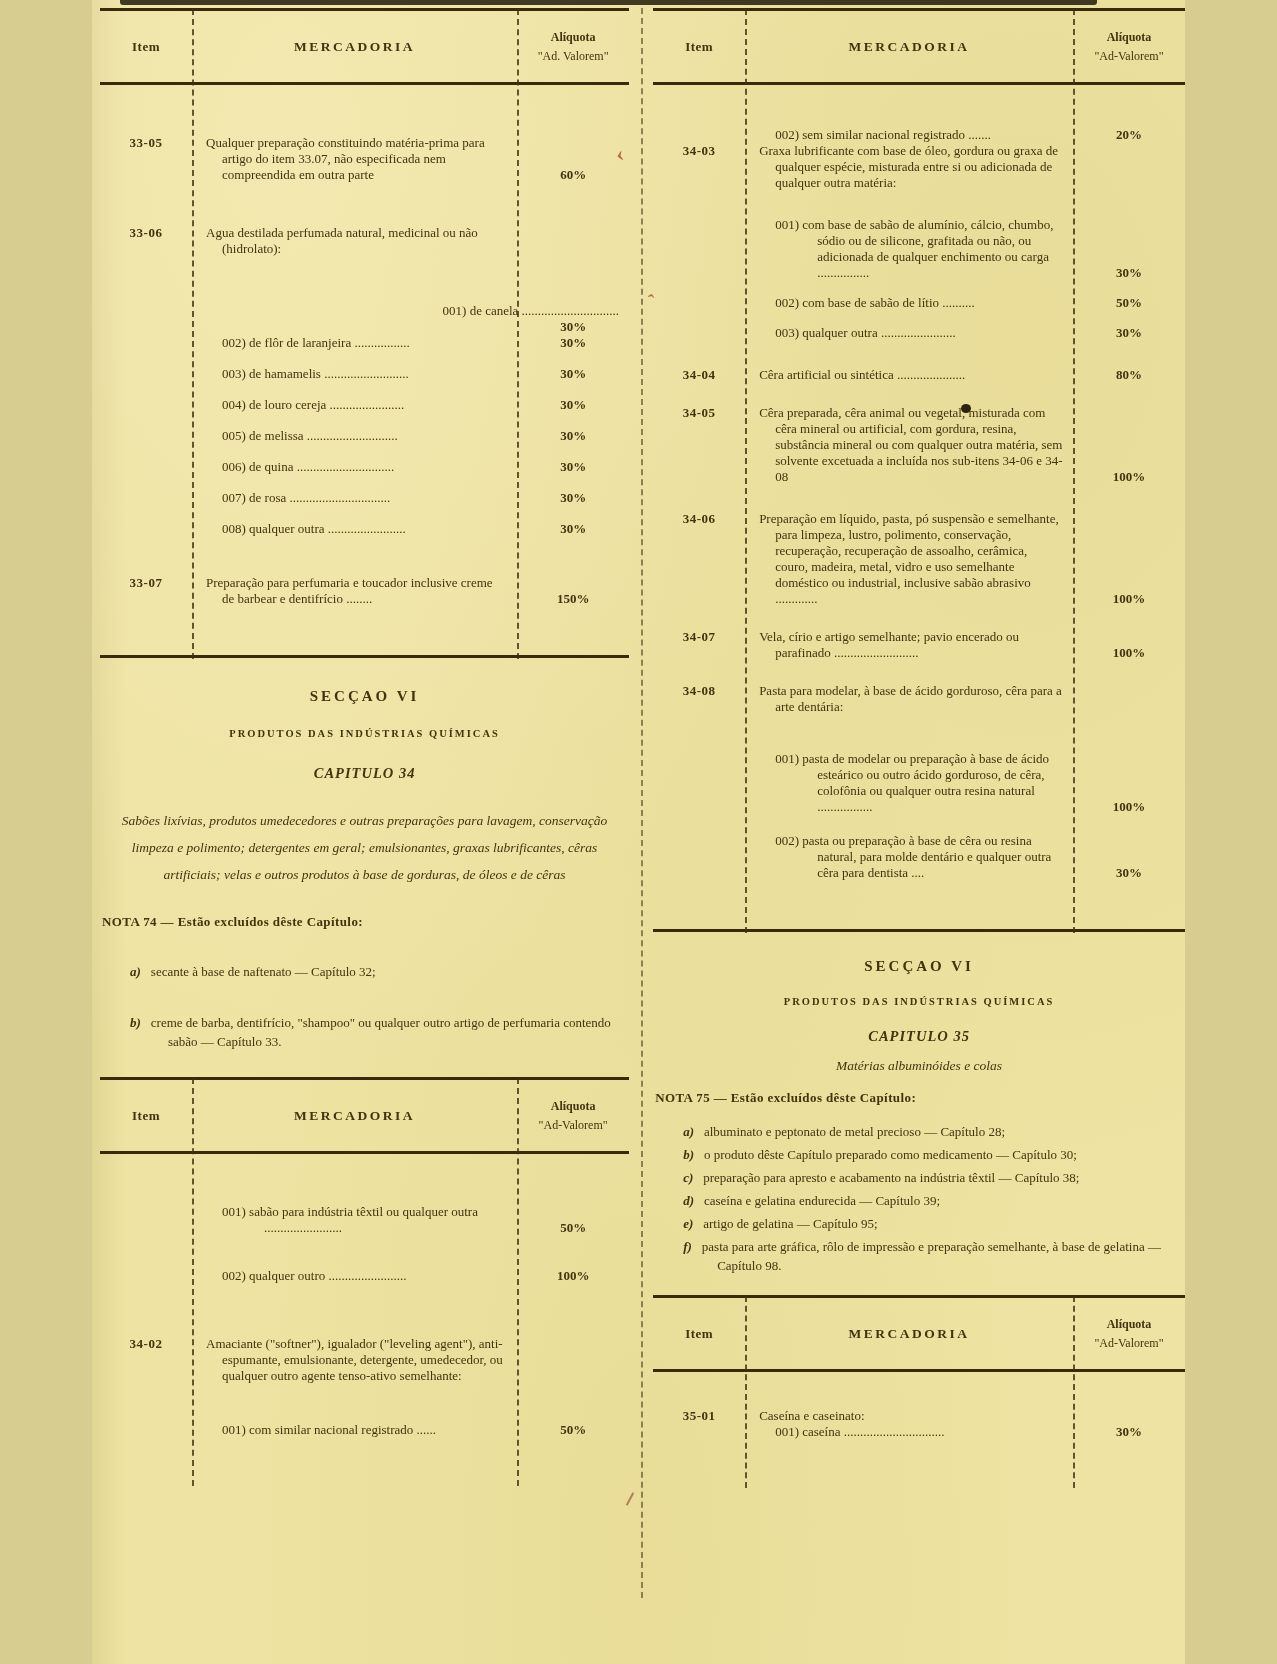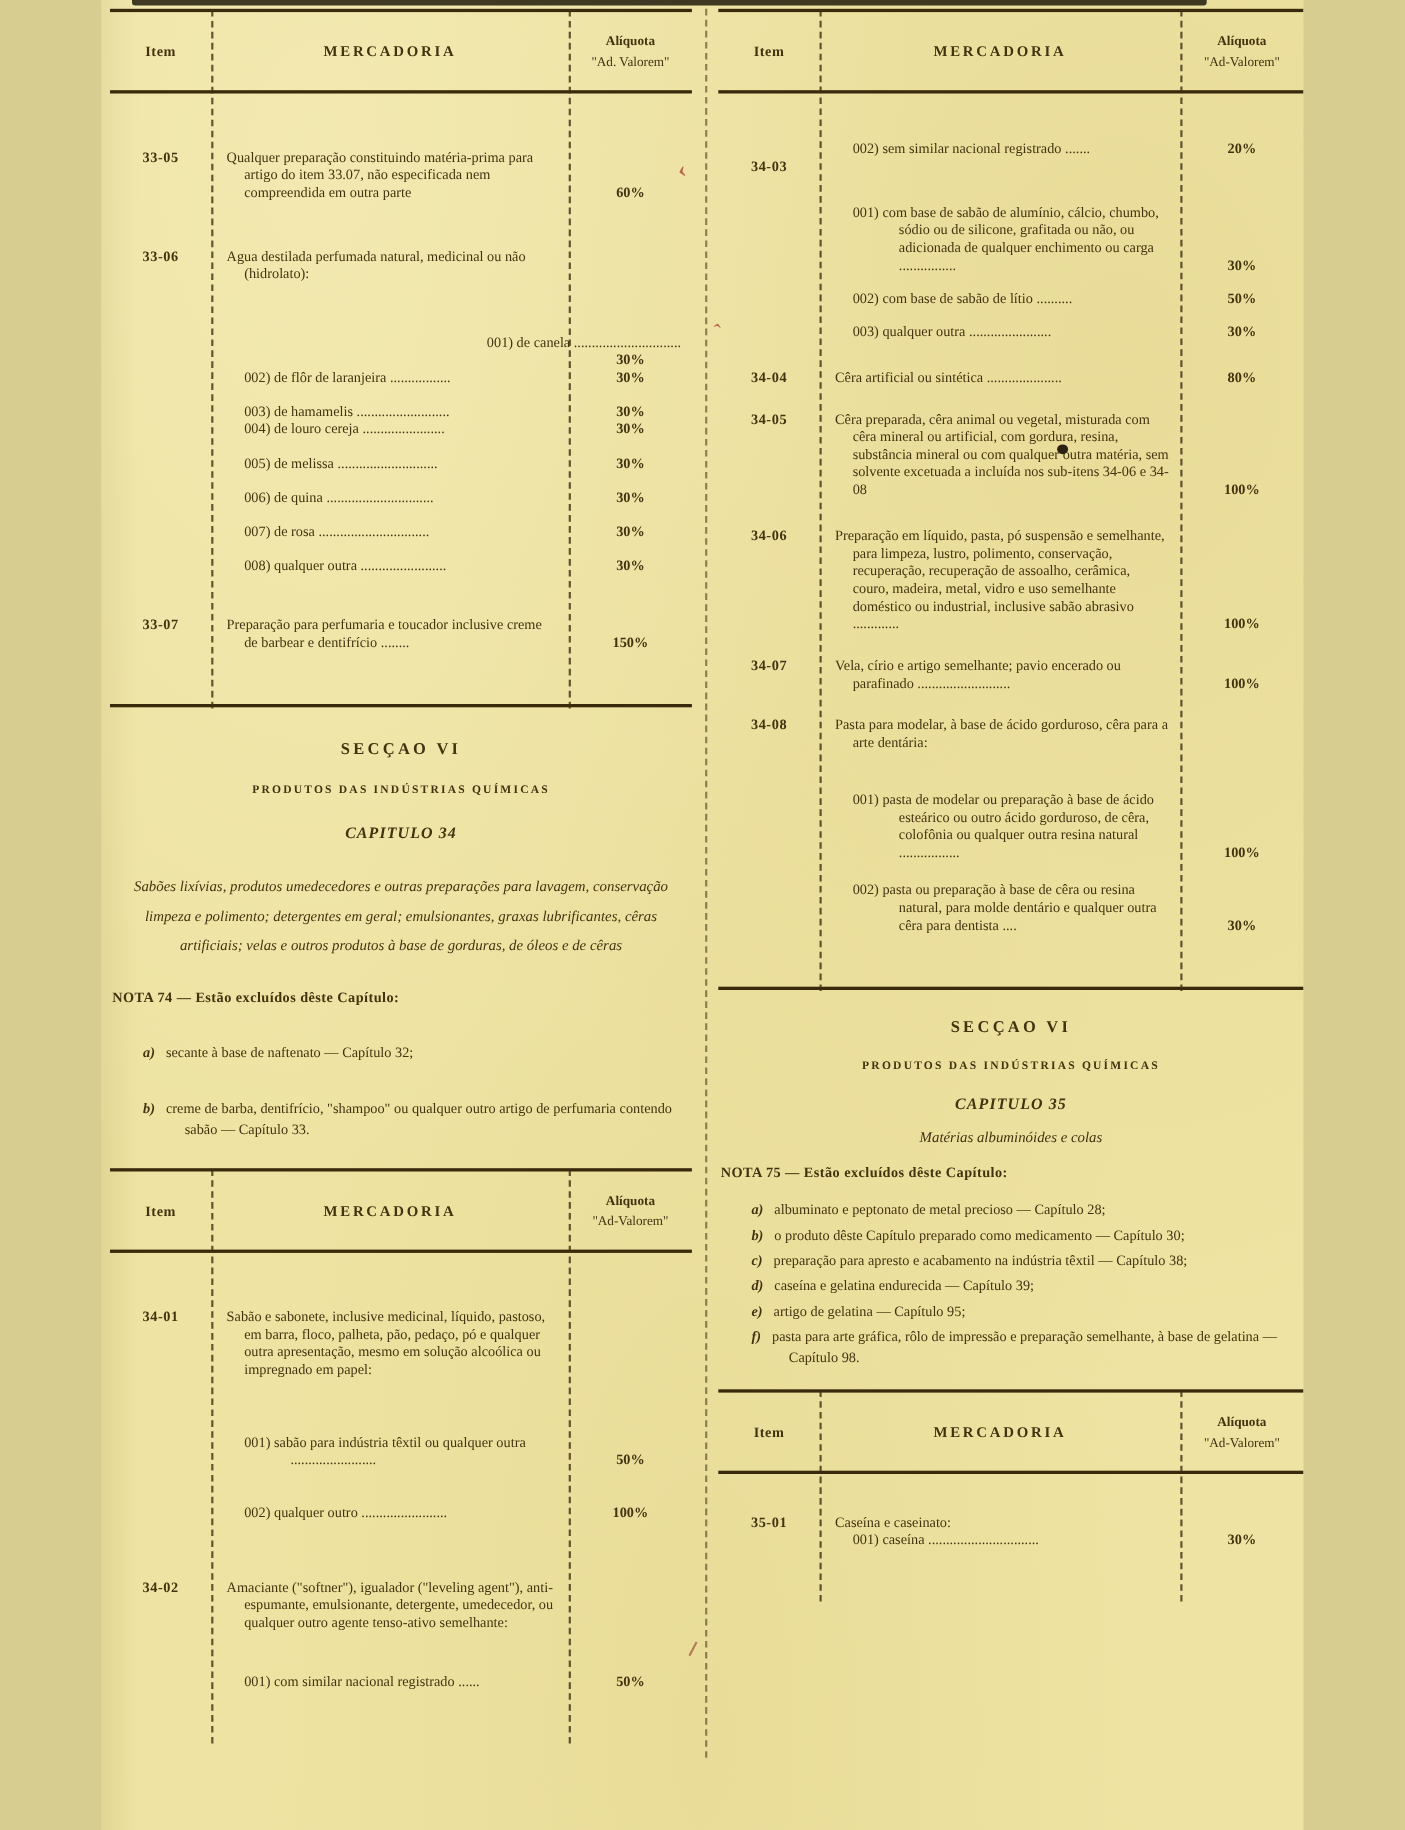--- a/index.html
+++ b/index.html
@@ -133,21 +133,21 @@
               </div>
               <div class="c-val">30%</div>
             </div>
             <div class="trow" style="margin-top: 15px;">
               <div class="c-item"></div>
               <div class="c-desc">
                 <div class="subtext">003) de hamamelis ..........................</div>
               </div>
               <div class="c-val">30%</div>
             </div>
-            <div class="trow" style="">
+            <div class="trow" style="margin-top: 15px;">
               <div class="c-item"></div>
               <div class="c-desc">
                 <div class="subtext">004) de louro cereja .......................</div>
               </div>
               <div class="c-val">30%</div>
             </div>
             <div class="trow" style="margin-top: 15px;">
               <div class="c-item"></div>
               <div class="c-desc">
                 <div class="subtext">005) de melissa ............................</div>
@@ -206,27 +206,20 @@
         <div class="thead">
           <div class="th-item">Item</div>
           <div class="th-merc">MERCADORIA</div>
           <div class="th-aliq">
             <div class="l1">Alíquota</div>
             <div class="l2">"Ad-Valorem"</div>
           </div>
         </div>
         <div class="tbody">
             <div class="trow" style="margin-top: 50px;">
-              <div class="c-item">34-01</div>
-              <div class="c-desc">
-                <div class="maintext">Sabão e sabonete, inclusive medicinal, líquido, pastoso, em barra, floco, palheta, pão, pedaço, pó e qualquer outra apresentação, mesmo em solução alcoólica ou impregnado em papel:</div>
-              </div>
-              <div class="c-val"></div>
-            </div>
-            <div class="trow" style="margin-top: 50px;">
               <div class="c-item"></div>
               <div class="c-desc">
                 <div class="subtext">001) sabão para indústria têxtil ou qualquer outra ........................</div>
               </div>
               <div class="c-val">50%</div>
             </div>
             <div class="trow" style="margin-top: 32px;">
               <div class="c-item"></div>
               <div class="c-desc">
                 <div class="subtext">002) qualquer outro ........................</div>
@@ -270,20 +263,23 @@
         <div class="tbody">
             <div class="trow" style="margin-top: 42px;">
               <div class="c-item"></div>
               <div class="c-desc">
                 <div class="subtext">002) sem similar nacional registrado .......</div>
               </div>
               <div class="c-val">20%</div>
             </div>
             <div class="trow">
               <div class="c-item">34-03</div>
+              <div class="c-desc">
+                <div class="maintext">Graxa lubrificante com base de óleo, gordura ou graxa de qualquer espécie, misturada entre si ou adicionada de qualquer outra matéria:</div>
+              </div>
               <div class="c-val"></div>
             </div>
             <div class="trow" style="margin-top: 26px;">
               <div class="c-item"></div>
               <div class="c-desc">
                 <div class="subtext">001) com base de sabão de alumínio, cálcio, chumbo, sódio ou de silicone, grafitada ou não, ou adicionada de qualquer enchimento ou carga ................</div>
               </div>
               <div class="c-val">30%</div>
             </div>
             <div class="trow" style="margin-top: 14px;">

